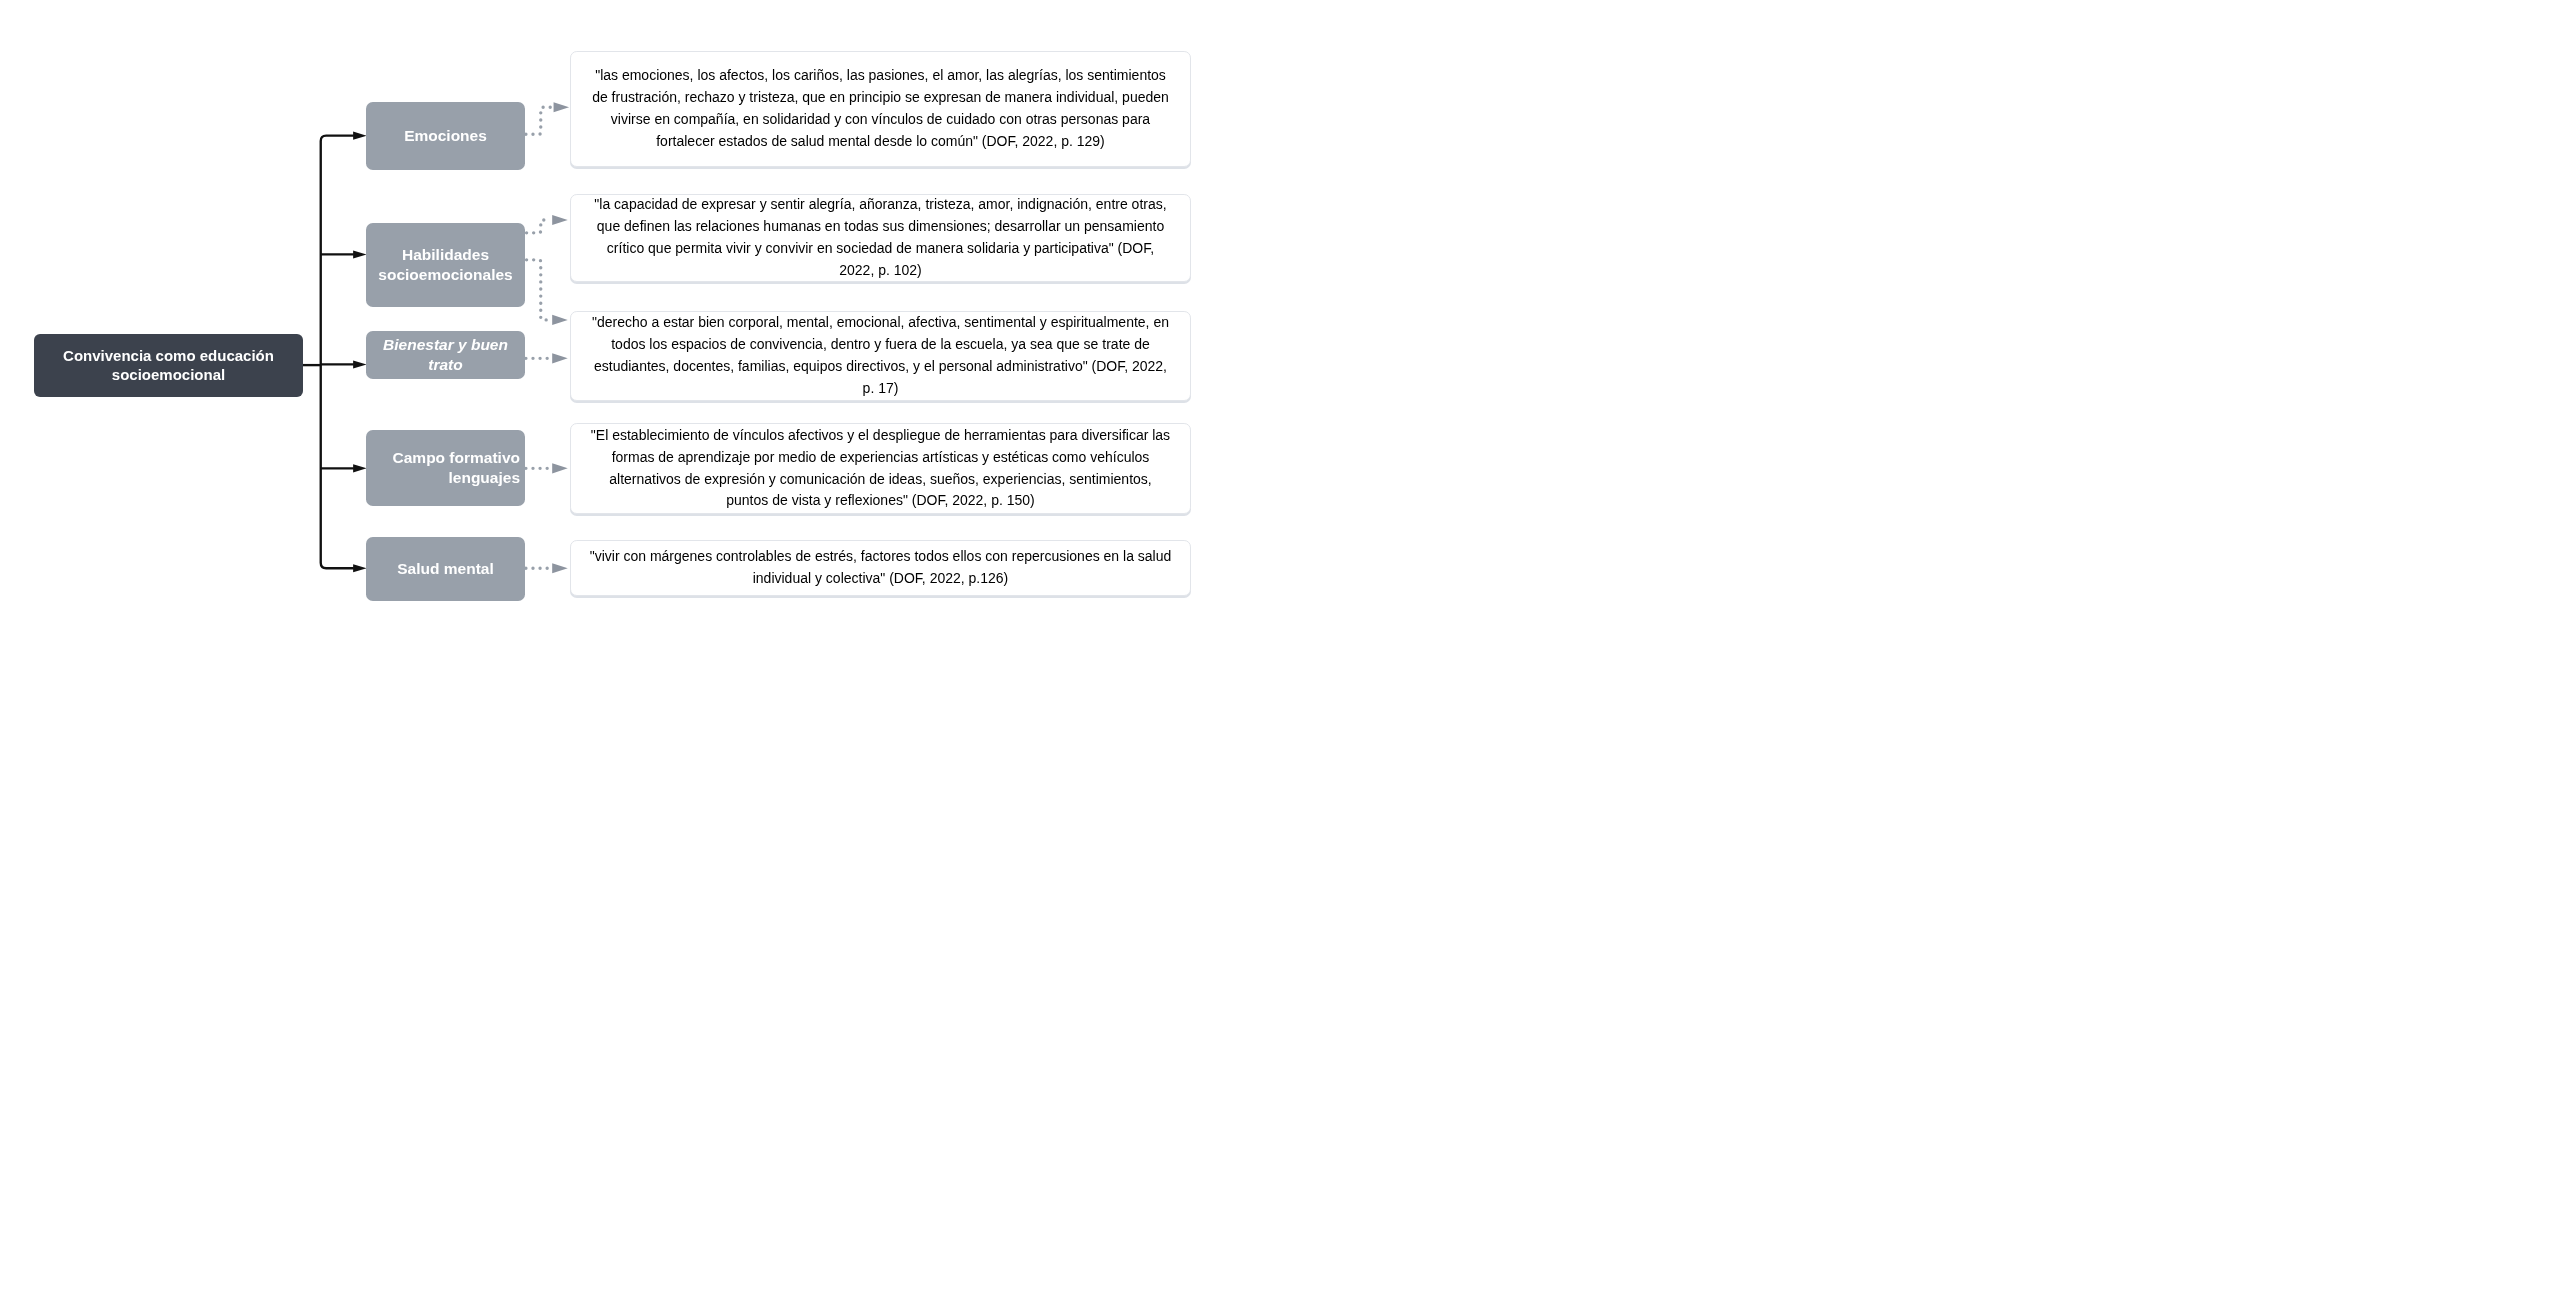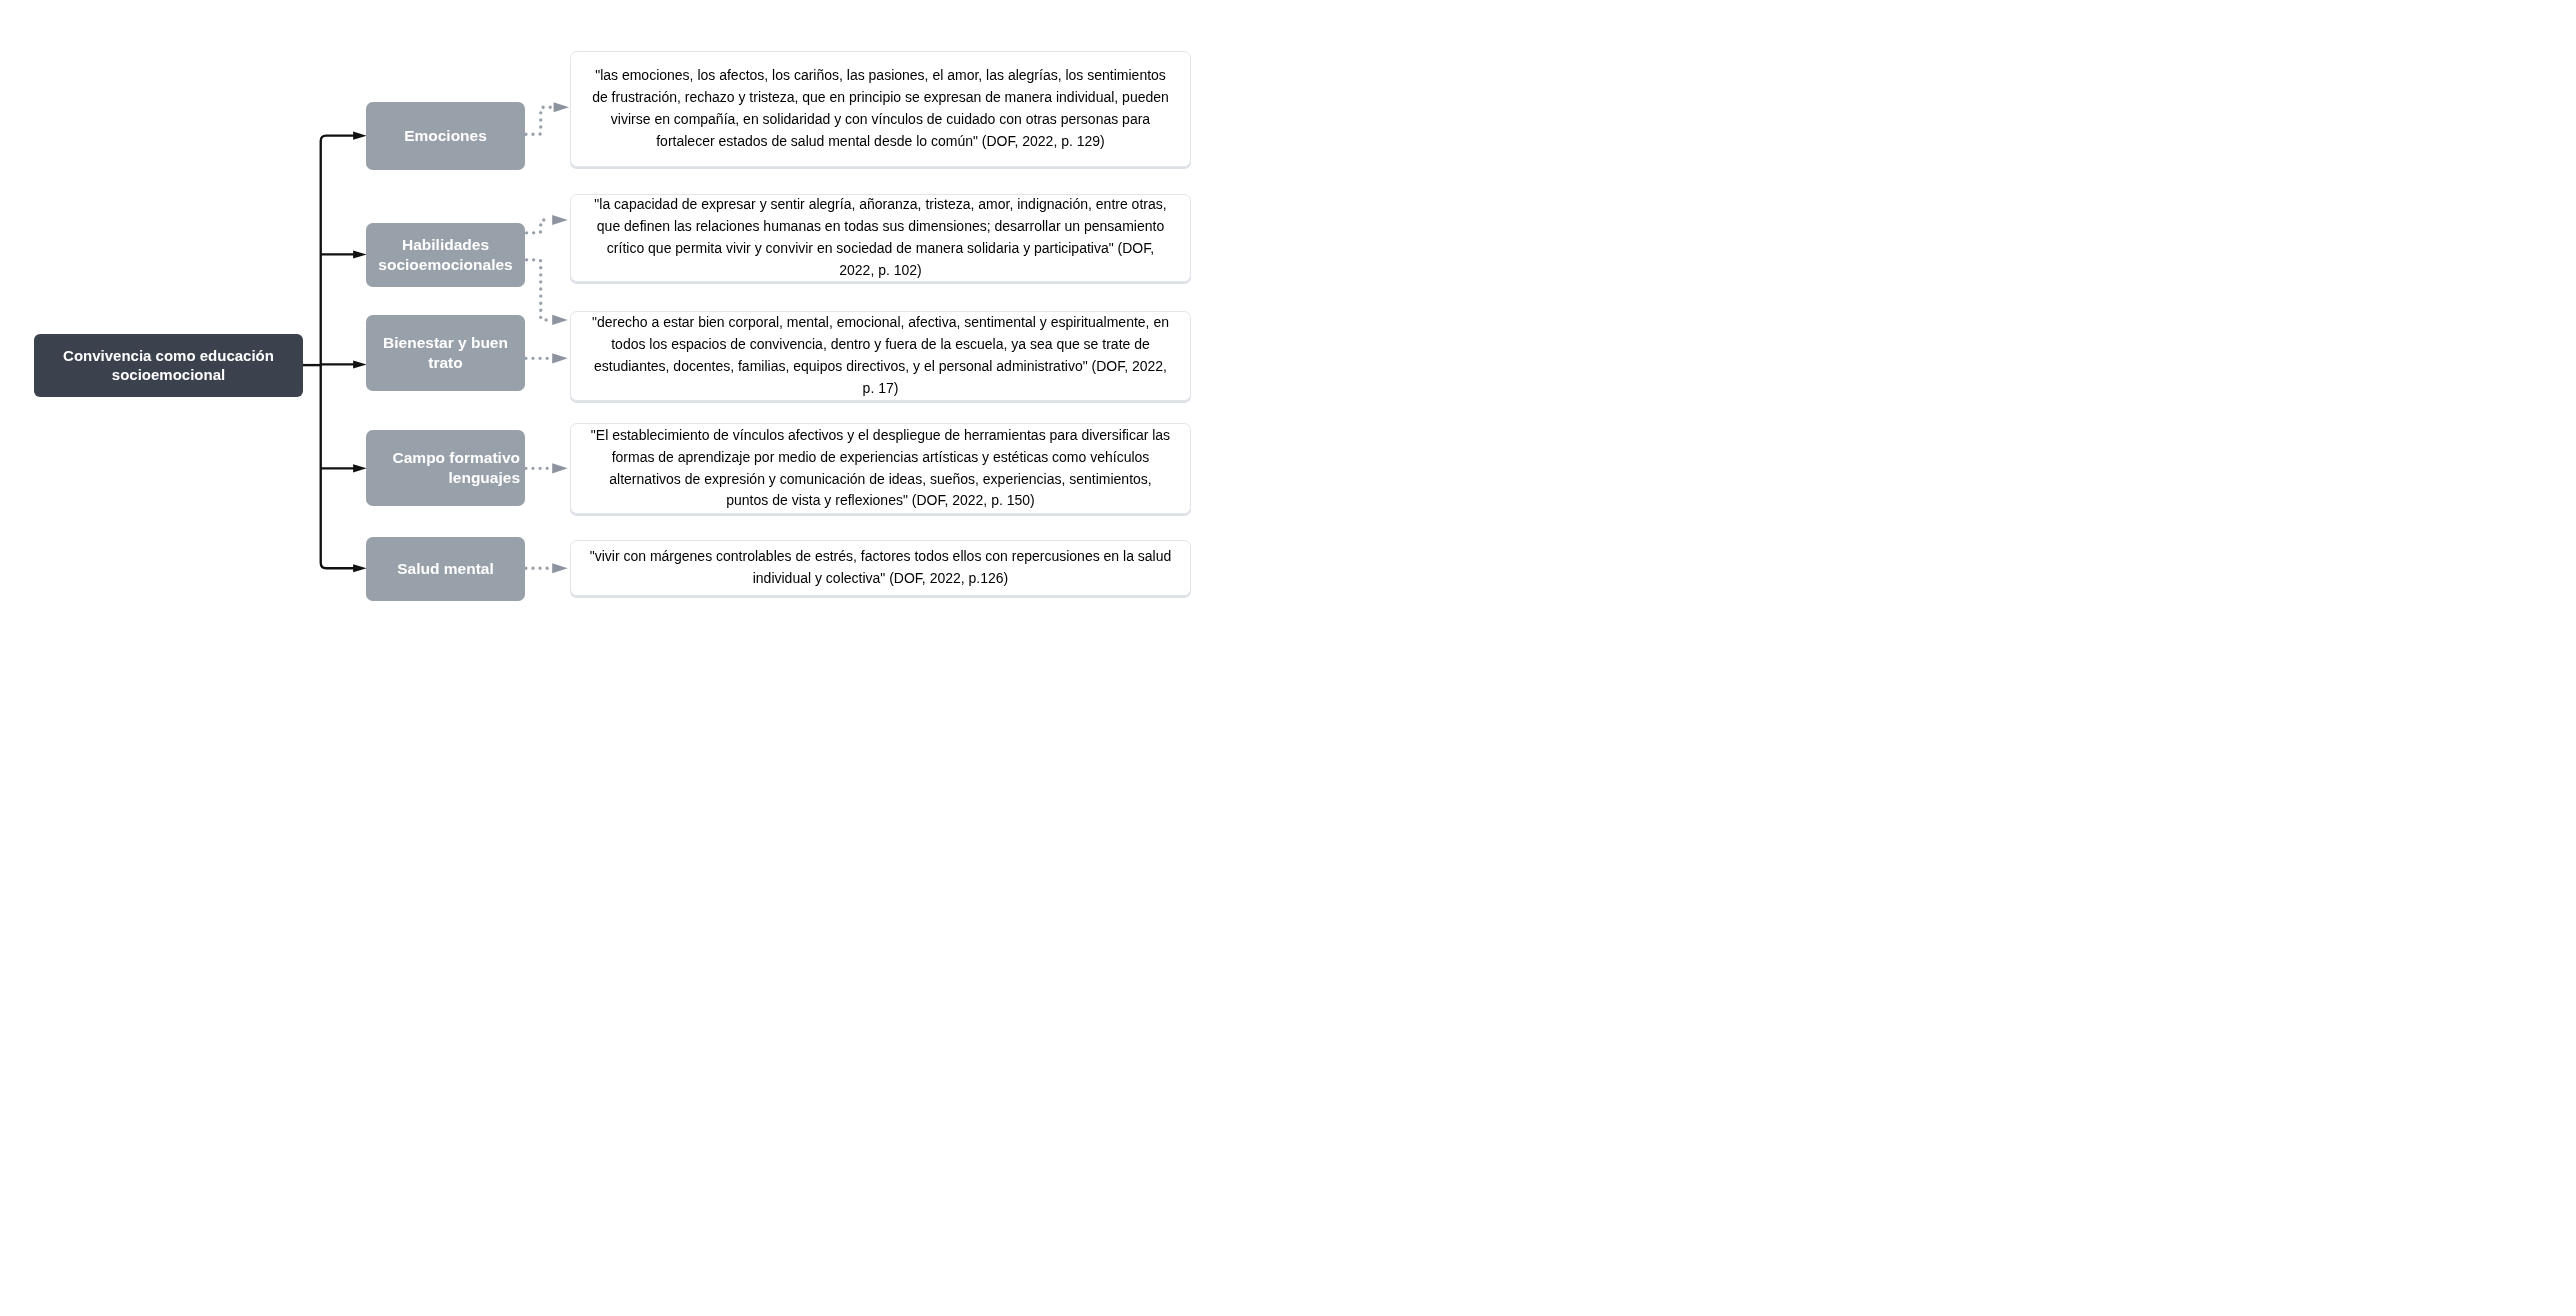--- a/index.html
+++ b/index.html
@@ -16,22 +16,22 @@
     position:absolute;display:flex;align-items:center;justify-content:center;
     text-align:center;border-radius:6.8px;color:var(--text-light,#fff);
     font-weight:bold;padding:4px 5px;box-sizing:border-box;
   }
   .root-node{
     left:34px;top:334px;width:269px;height:63px;
     background:var(--root-fill,#3c424d);font-size:15px;line-height:1.25;border-radius:6px;
   }
   .gray-node{background:var(--node-fill,#98a0aa);font-size:15.5px;line-height:1.28;left:366px;width:159px;}
   .node-emociones{top:102px;height:68px;}
-  .node-habilidades{top:223px;height:64px;}
-  .node-bienestar{top:315px;height:76px;}
+  .node-habilidades{top:223px;height:84px;}
+  .node-bienestar{top:331px;height:48px;font-style:italic;}
   .node-campo{top:430px;height:76px;text-align:right;}
   .node-salud{top:537px;height:64px;}
   .quote-box{
     position:absolute;left:570px;width:621px;display:flex;align-items:center;justify-content:center;
     background:var(--quote-bg,#fff);border:1.4px solid var(--quote-border,#e2e5ea);
     border-radius:6.8px;box-shadow:0 2px 0 var(--quote-shadow,#dde1e7);
     box-sizing:border-box;padding:5.4px 17.6px;text-align:center;
     font-size:14px;line-height:1.57;color:var(--text-dark,#000);
   }
   .quote-1{top:51px;height:116px;}

